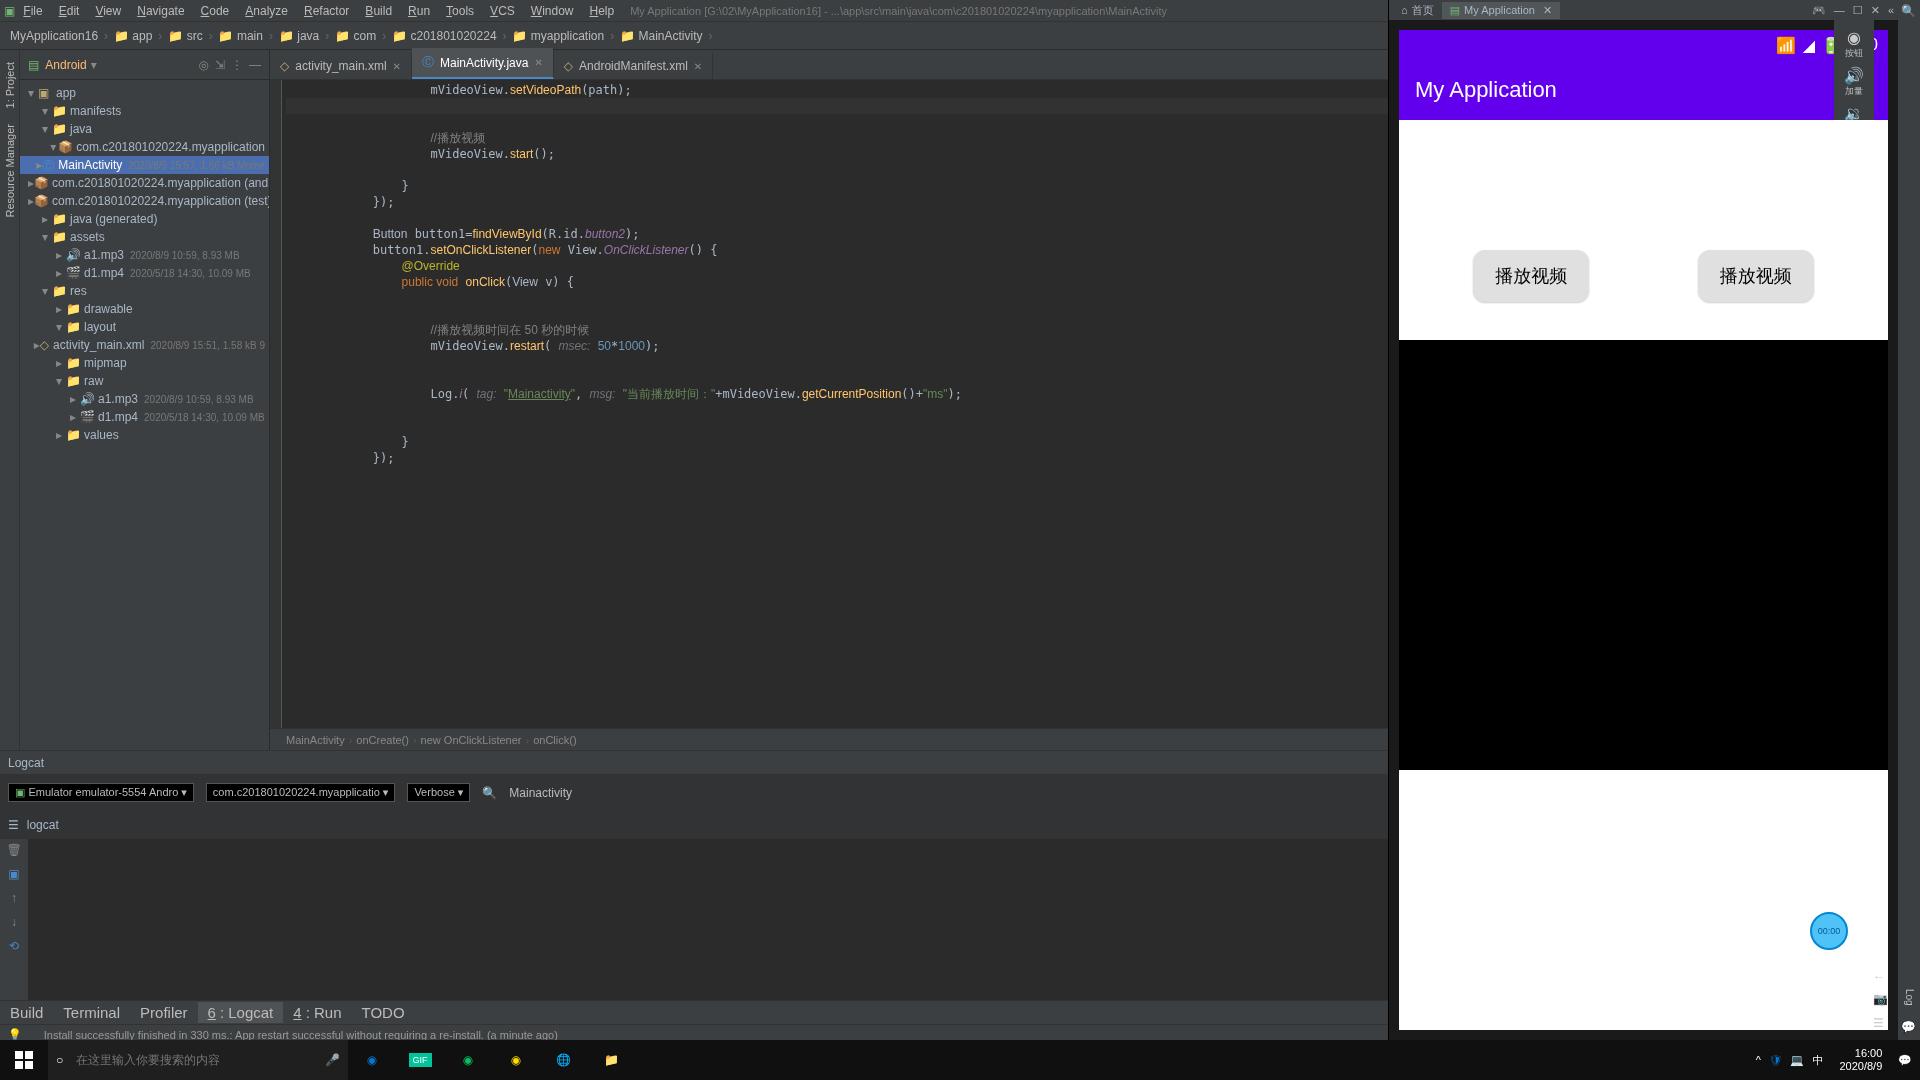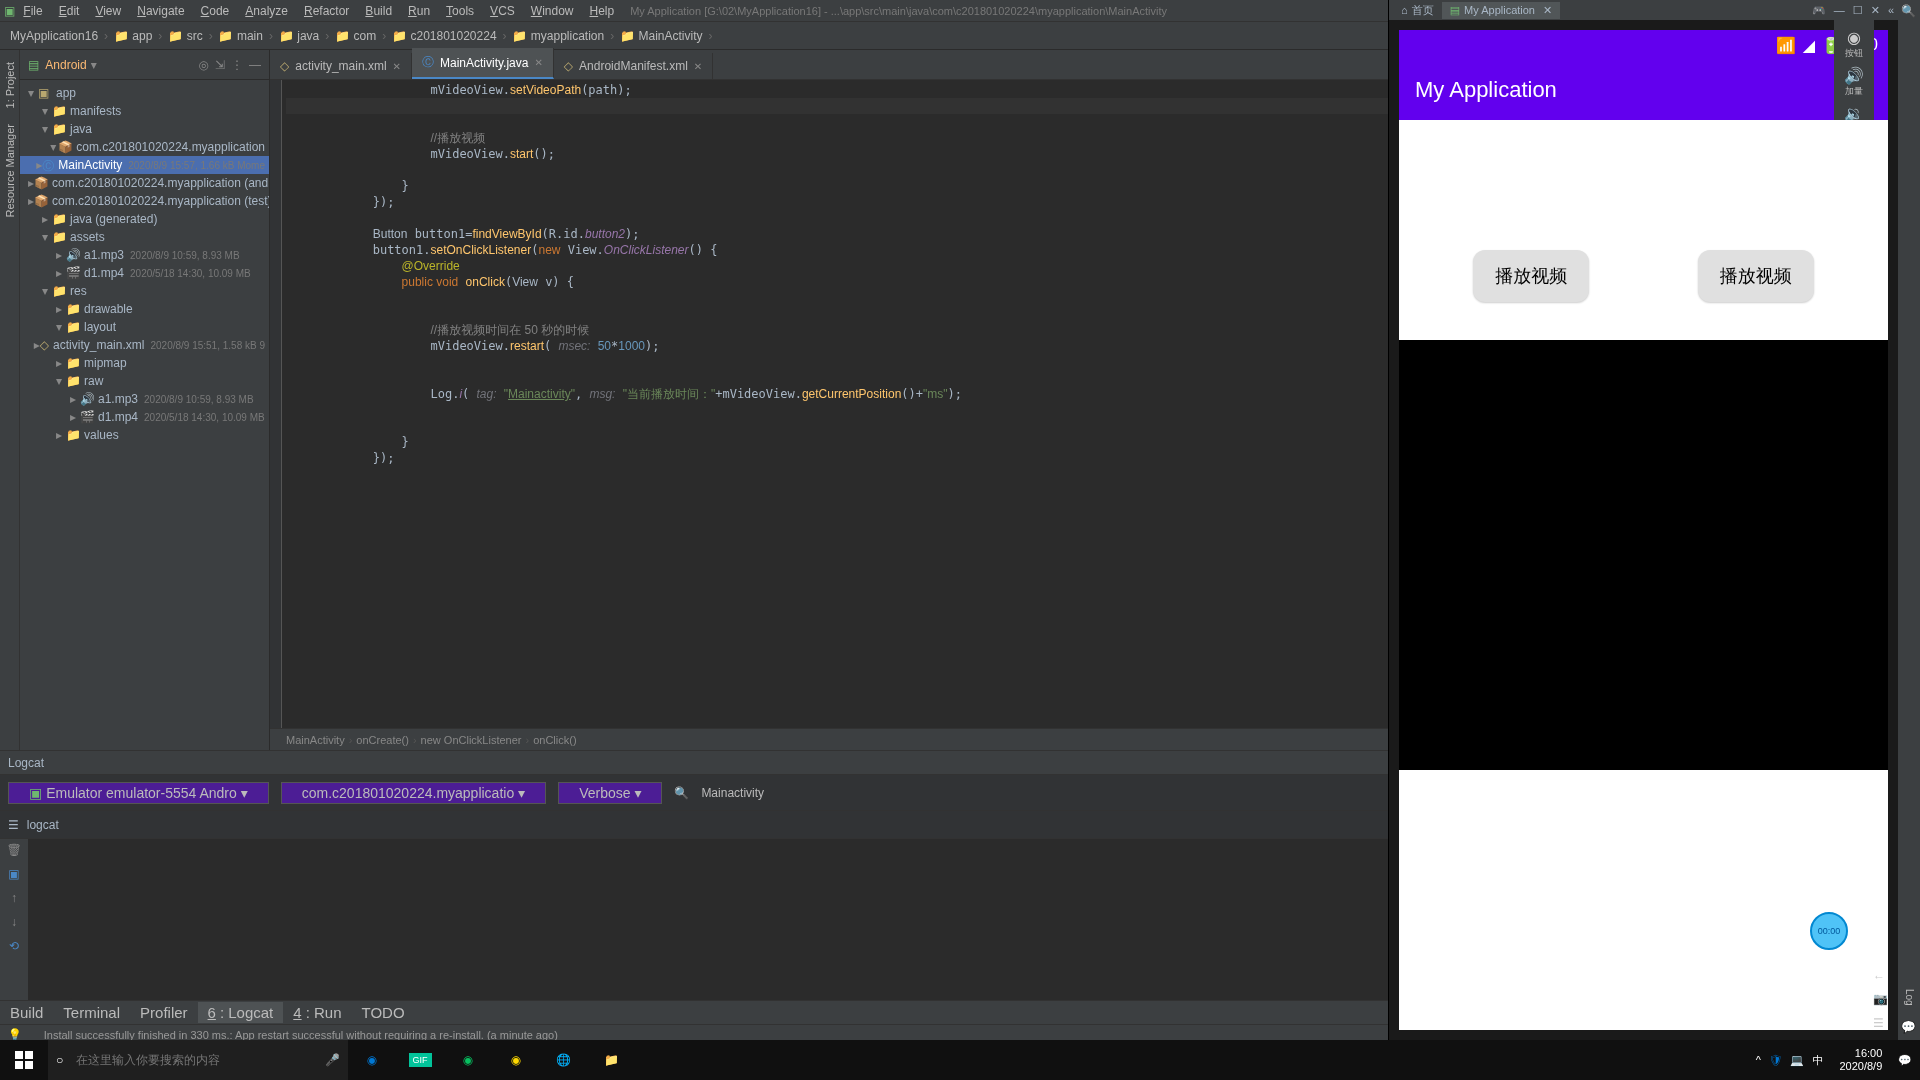--- a/index.html
+++ b/index.html
@@ -44,21 +44,21 @@
 .code .fld { color:#9876aa; font-style:italic; }
 .code .ann { color:#bbb529; }
 .code .num { color:#6897bb; }
 .code .cls { color:#a9b7c6; }
 .code .prm { color:#72737a; font-style:italic; }
 .crumb2 { height:22px; background:#3c3f41; border-top:1px solid #323232; display:flex; align-items:center; padding:0 12px; font-size:11px; color:#888; }
 .crumb2 .c { padding:0 4px; }
 .bottompane { height:250px; background:#2b2b2b; border-top:1px solid #323232; display:flex; flex-direction:column; }
 .bottompane .hdr { height:24px; background:#3c3f41; display:flex; align-items:center; padding:0 8px; border-bottom:1px solid #323232; }
 .bottompane .tbrow { height:36px; background:#313335; display:flex; align-items:center; padding:0 8px; gap:12px; border-bottom:1px solid #323232; }
-.bottompane .tbrow select,.bottompane .tbrow .dd { background:#4c1d95; border:1px solid #555; color:#bbb; padding:2px 20px; font-size:14px; }
+.bottompane .tbrow select,.bottompane .tbrow .dd { background:#000000; border:1px solid #555; color:#bbb; padding:2px 6px; font-size:11px; }
 .bottompane .tbrow2 { height:28px; background:#313335; display:flex; align-items:center; padding:0 8px; gap:8px; border-bottom:1px solid #323232; }
 .bottompane .logarea { flex:1; display:flex; }
 .bottompane .logtb { width:28px; background:#3c3f41; display:flex; flex-direction:column; align-items:center; padding-top:4px; gap:10px; }
 .bottompane .logtb span { cursor:pointer; color:#888; }
 .btabs { height:24px; background:#3c3f41; display:flex; align-items:center; border-top:1px solid #323232; }
 .btabs .bt { padding:2px 10px; font-size:15px; color:#bbb; cursor:pointer; display:flex; align-items:center; gap:4px; }
 .btabs .bt.active { background:#4e5254; }
 .status { height:20px; background:#3c3f41; display:flex; align-items:center; padding:0 8px; font-size:11px; color:#999; border-top:1px solid #323232; }
 .status .msg { flex:1; }
 .status .info { display:flex; gap:12px; align-items:center; }

